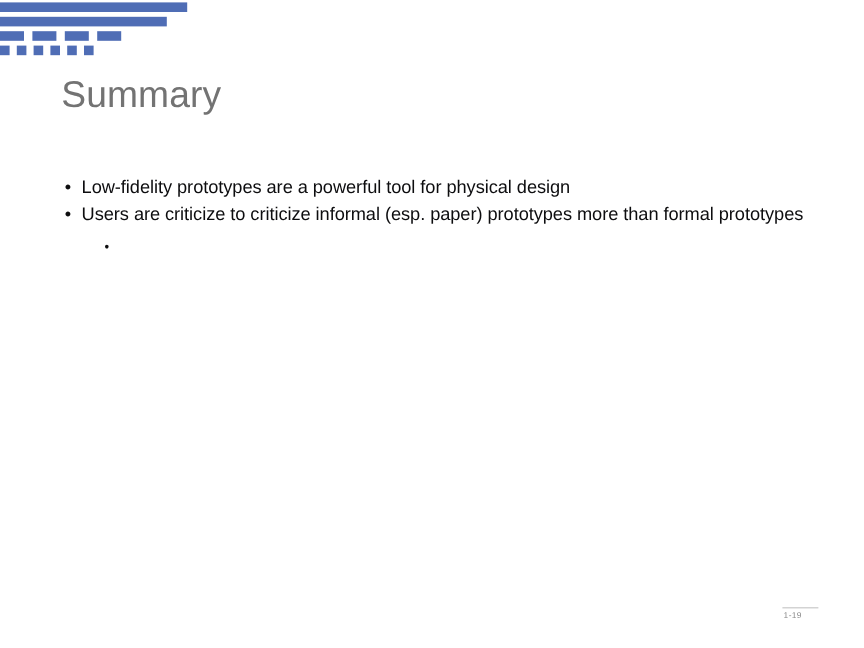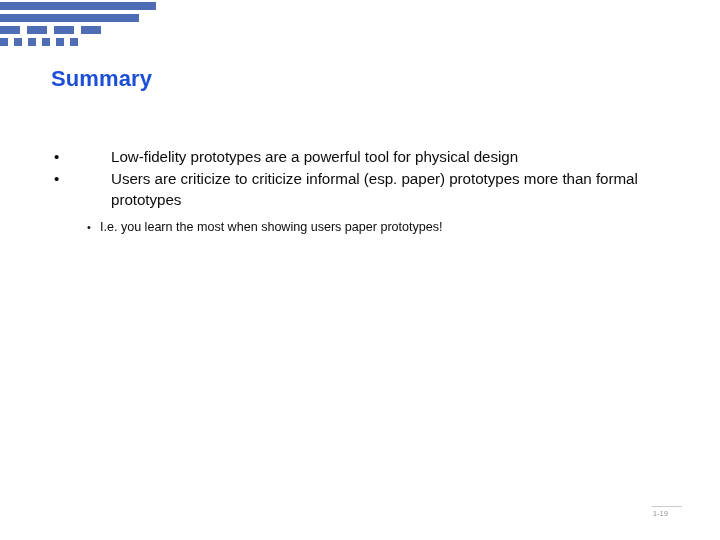--- a/index.html
+++ b/index.html
@@ -44,24 +44,24 @@
   .deco-row-1 { top: 2px; }
   .deco-row-2 { top: 14px; }
   .deco-row-3 { top: 26px; }
   .deco-row-4 { top: 38px; }
 
   
   .title {
     position: absolute;
     left: 51px;
     top: 62px;
-    font-size: 22px;
+    font-size: 31px;
     line-height: 34px;
-    font-weight: 700;
-    color: #1d4ed8;
+    font-weight: 400;
+    color: #737373;
     letter-spacing: 0.1px;
     white-space: nowrap;
   }
 
   
   .body {
     position: absolute;
     left: 52px;
     top: 146px;
     width: 620px;
@@ -79,21 +79,20 @@
   .bullet-l1 .marker {
     position: absolute;
     left: 2px;
     top: 0;
     font-size: 15.2px;
     line-height: 21px;
     color: #0d0d0f;
   }
   .bullet-l1 .btext {
     display: block;
-    margin-left: 43px;
   }
 
   .bullet-l2 {
     position: relative;
     margin: 8px 0 0 34px;
     padding-left: 14px;
     font-size: 12.6px;
     line-height: 18px;
     color: #0d0d0f;
     letter-spacing: -0.02px;
@@ -166,21 +165,20 @@
       <span class="btext">Low-fidelity prototypes are a powerful tool for physical design</span>
     </div>
 
     <div class="bullet-l1">
       <span class="marker">•</span>
       <span class="btext">Users are criticize to criticize informal (esp. paper) prototypes more than formal prototypes</span>
     </div>
 
     <div class="bullet-l2">
       <span class="marker">•</span>
-      <span class="btext">I.e. you learn the most when showing users paper prototypes!</span>
     </div>
 
   </div>
 
   <div class="footer">
     <div class="footer-rule"></div>
     <div class="page-number">1-19</div>
   </div>
 
 </div>

